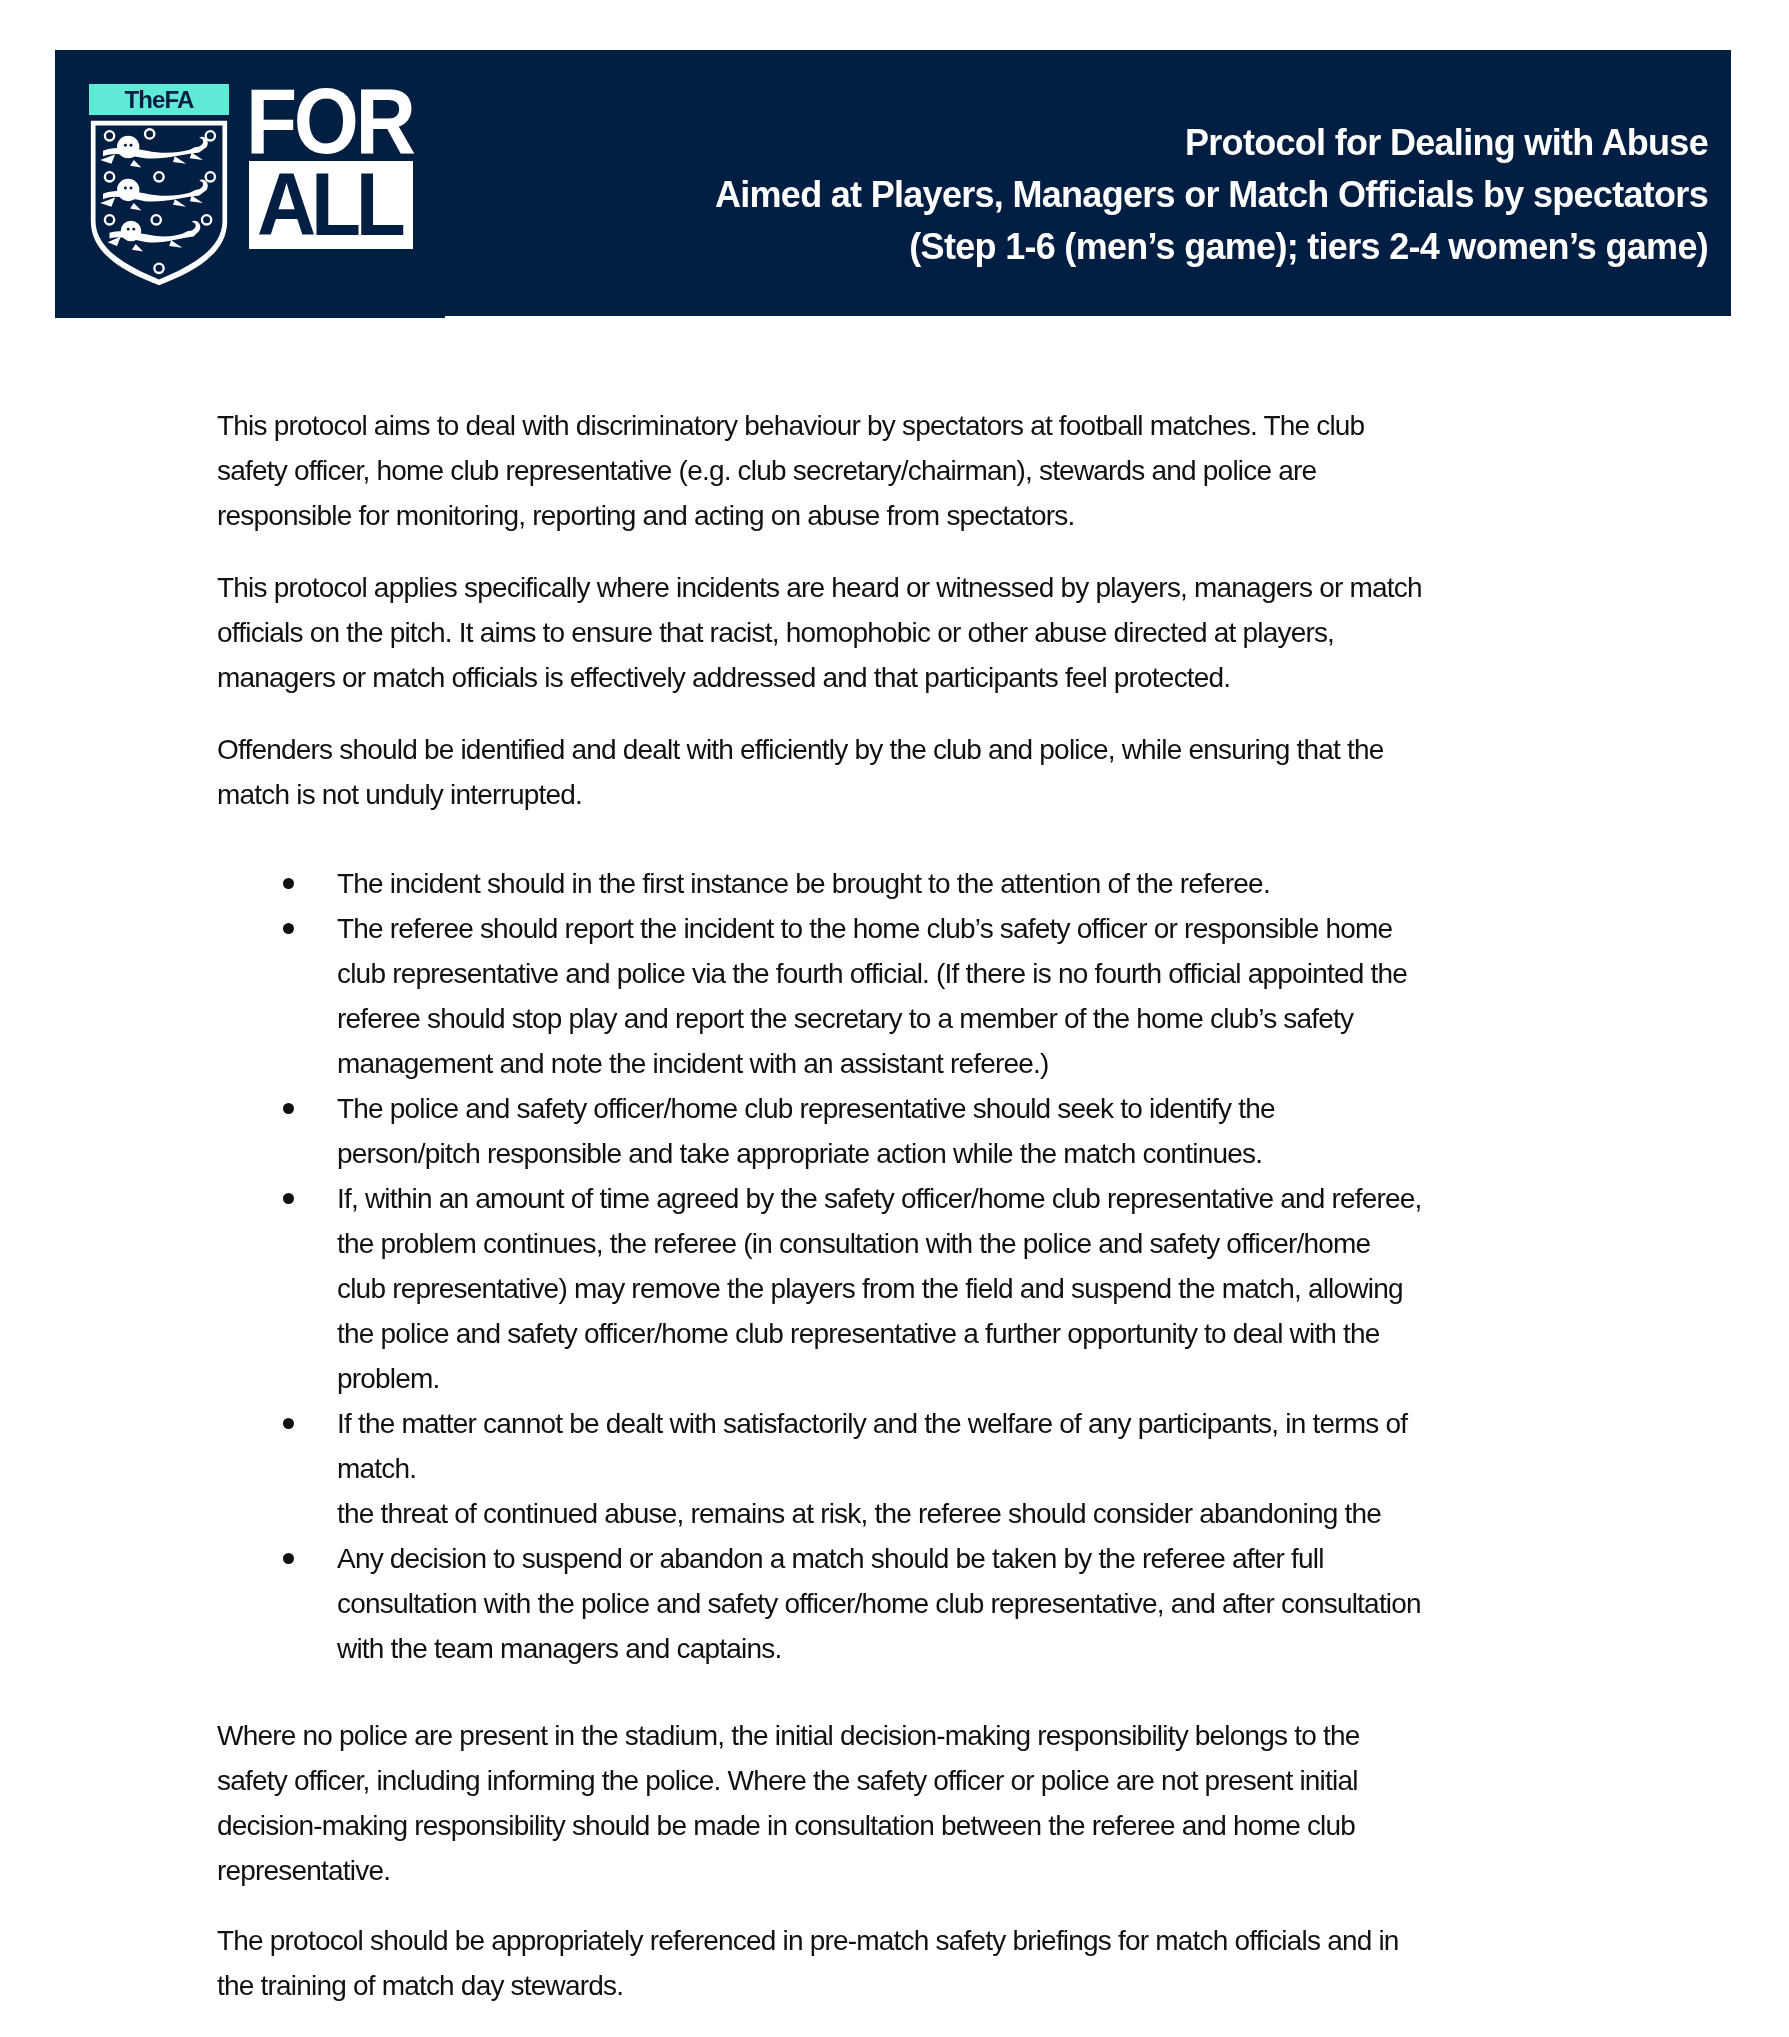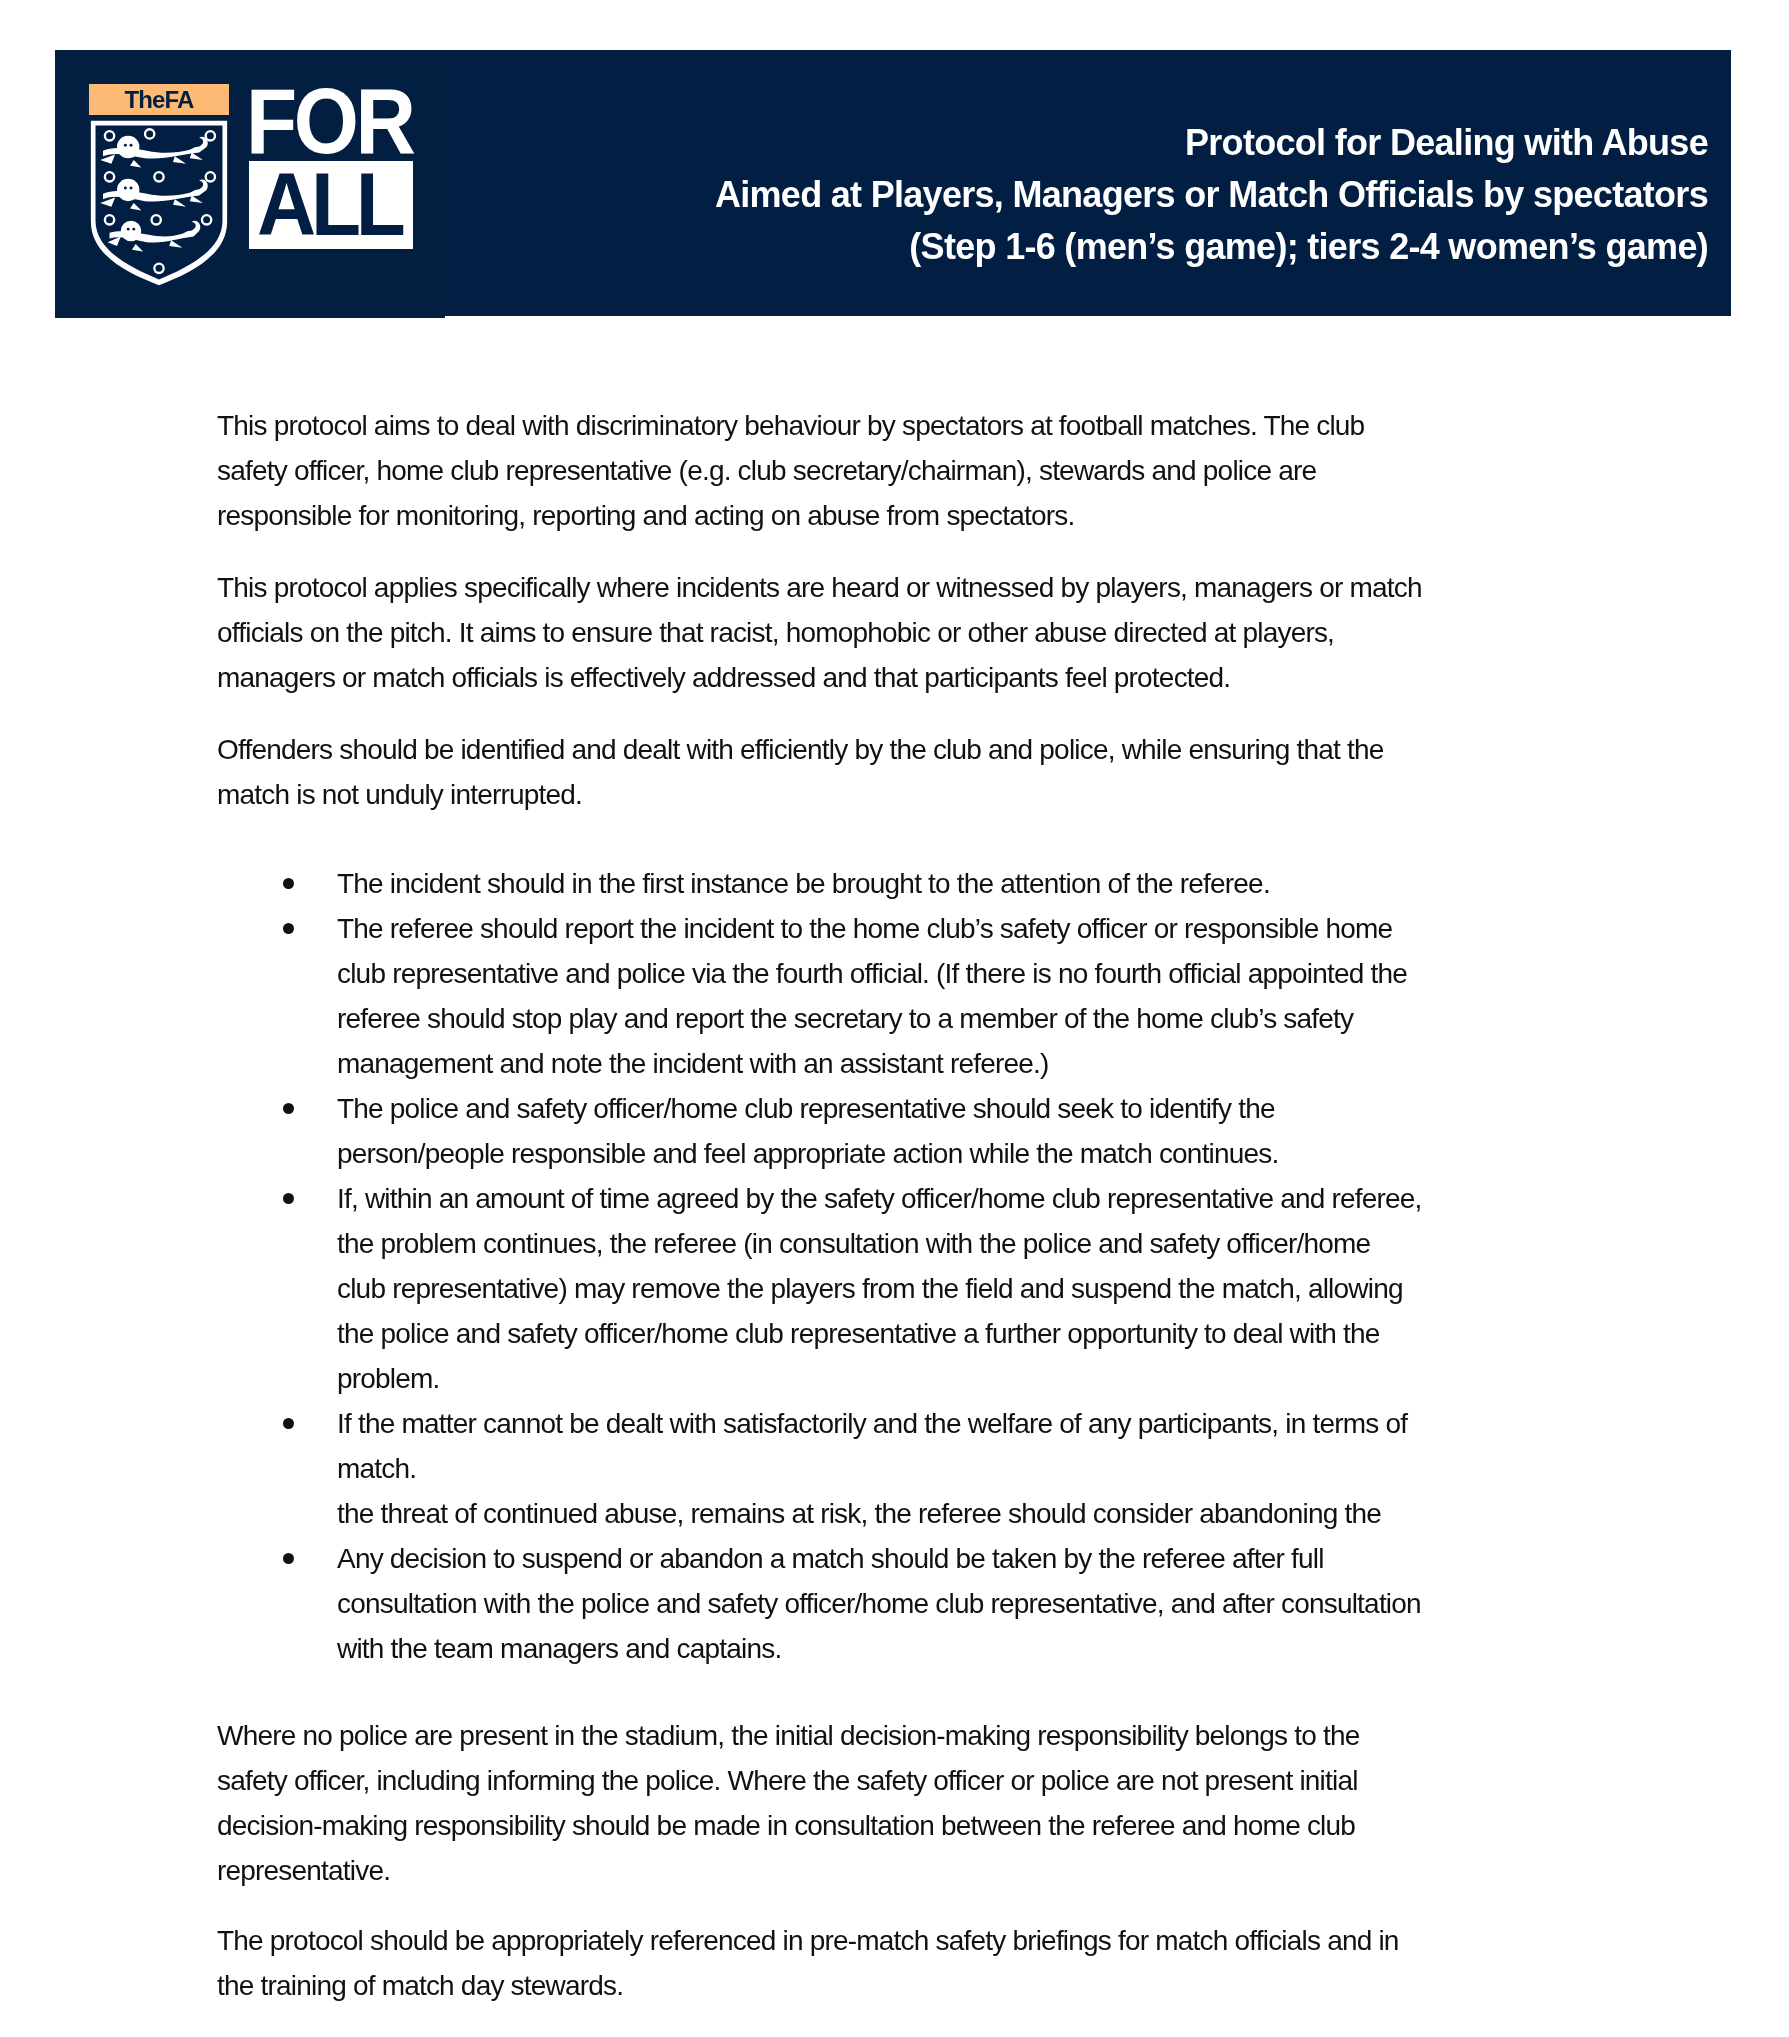--- a/index.html
+++ b/index.html
@@ -1,21 +1,21 @@
 <!DOCTYPE html>
 <html style="font-size:15px"><head>
 <meta charset="utf-8">
 <style>
   html, body { margin: 0; padding: 0; background: #ffffff; }
   body { width: 1790px; height: 2038px; position: relative; overflow: hidden; font-family: "Liberation Sans", sans-serif; color: #111111; }
 
   .banner { position: absolute; left: 55px; top: 50px; width: 1676px; height: 266px; background: #021f43; }
   .banner-logo-block { position: absolute; left: 55px; top: 50px; width: 390px; height: 268px; background: #021e41; }
 
-  .fa-box { position: absolute; left: 89px; top: 84px; width: 140px; height: 31px; background: #fdba74; display: flex; align-items: center; justify-content: center; }
+  .fa-box { position: absolute; left: 89px; top: 84px; width: 140px; height: 31px; background: #5eead4; display: flex; align-items: center; justify-content: center; }
   .fa-box span { font-family: "Liberation Sans", sans-serif; font-weight: bold; font-size: 24px; color: #021f43; letter-spacing: -0.9px; line-height: 1; }
 
   .shield { position: absolute; left: 89px; top: 119px; width: 140px; height: 168px; }
 
   .for-word { position: absolute; left: 246px; top: 75px; font-family: "Liberation Sans", sans-serif; font-weight: bold; font-size: 93px; line-height: 93px; color: #ffffff; letter-spacing: -3.7px; transform: scaleX(0.9); transform-origin: left top; }
   .all-box { position: absolute; left: 249px; top: 161px; width: 164px; height: 88px; background: #ffffff; }
   .all-word { position: absolute; left: 257px; top: 158px; font-family: "Liberation Sans", sans-serif; font-weight: bold; font-size: 89px; line-height: 93px; color: #021f43; letter-spacing: -5.6px; transform: scaleX(0.92); transform-origin: left top; }
 
   .title-block { position: absolute; right: 82px; top: 117px; width: 1212px; text-align: right; color: #ffffff; }
   .title-line { display: block; font-family: "Liberation Sans", sans-serif; font-weight: bold; font-size: 36px; line-height: 52px; letter-spacing: -0.7px; white-space: nowrap; }
@@ -126,21 +126,21 @@
     <li class="bullet-item">
       <span class="bullet-dot"></span>
       <span class="line">The referee should report the incident to the home club’s safety officer or responsible home</span>
       <span class="line">club representative and police via the fourth official.  (If there is no fourth official appointed the</span>
       <span class="line">referee should stop play and report the secretary to a member of the home club’s safety</span>
       <span class="line">management and note the incident with an assistant referee.)</span>
     </li>
     <li class="bullet-item">
       <span class="bullet-dot"></span>
       <span class="line">The police and safety officer/home club representative should seek to identify the</span>
-      <span class="line">person/people responsible and feel appropriate action while the match continues.</span>
+      <span class="line">person/pitch responsible and take appropriate action while the match continues.</span>
     </li>
     <li class="bullet-item">
       <span class="bullet-dot"></span>
       <span class="line">If, within an amount of time agreed by the safety officer/home club representative and referee,</span>
       <span class="line">the problem continues, the referee (in consultation with the police and safety officer/home</span>
       <span class="line">club representative) may remove the players from the field and suspend the match, allowing</span>
       <span class="line">the police and safety officer/home club representative a further opportunity to deal with the</span>
       <span class="line">problem.</span>
     </li>
     <li class="bullet-item">

